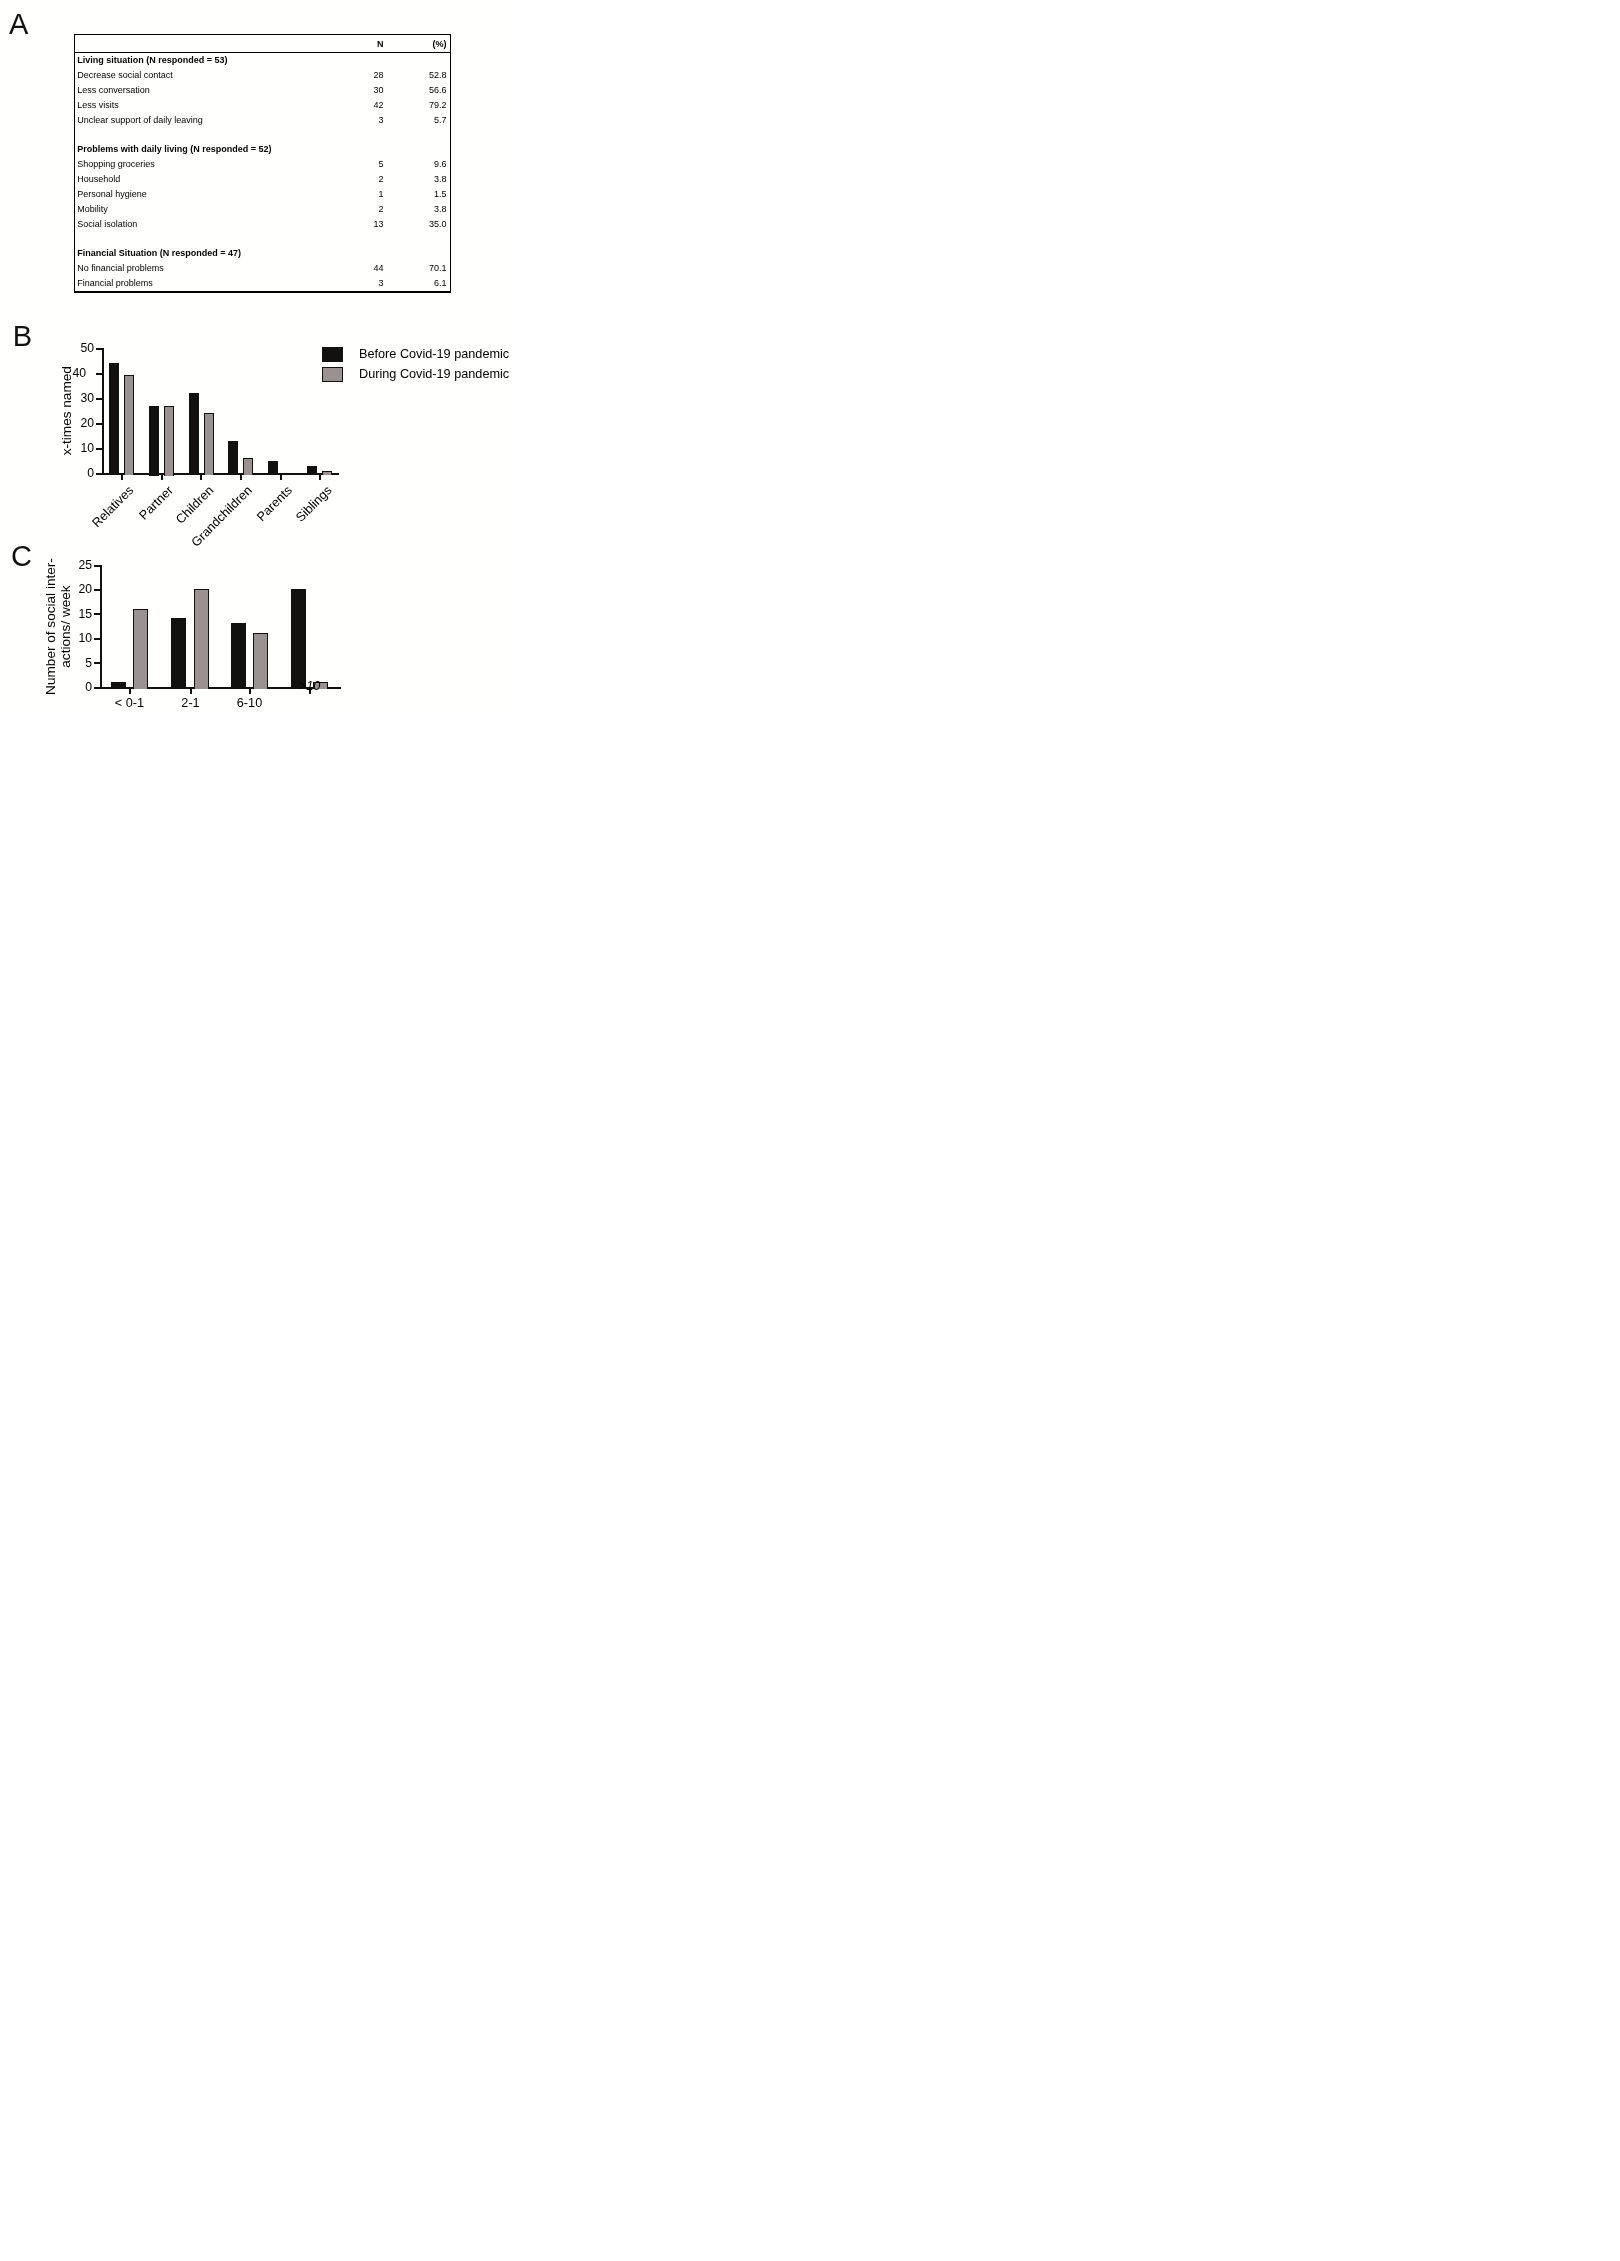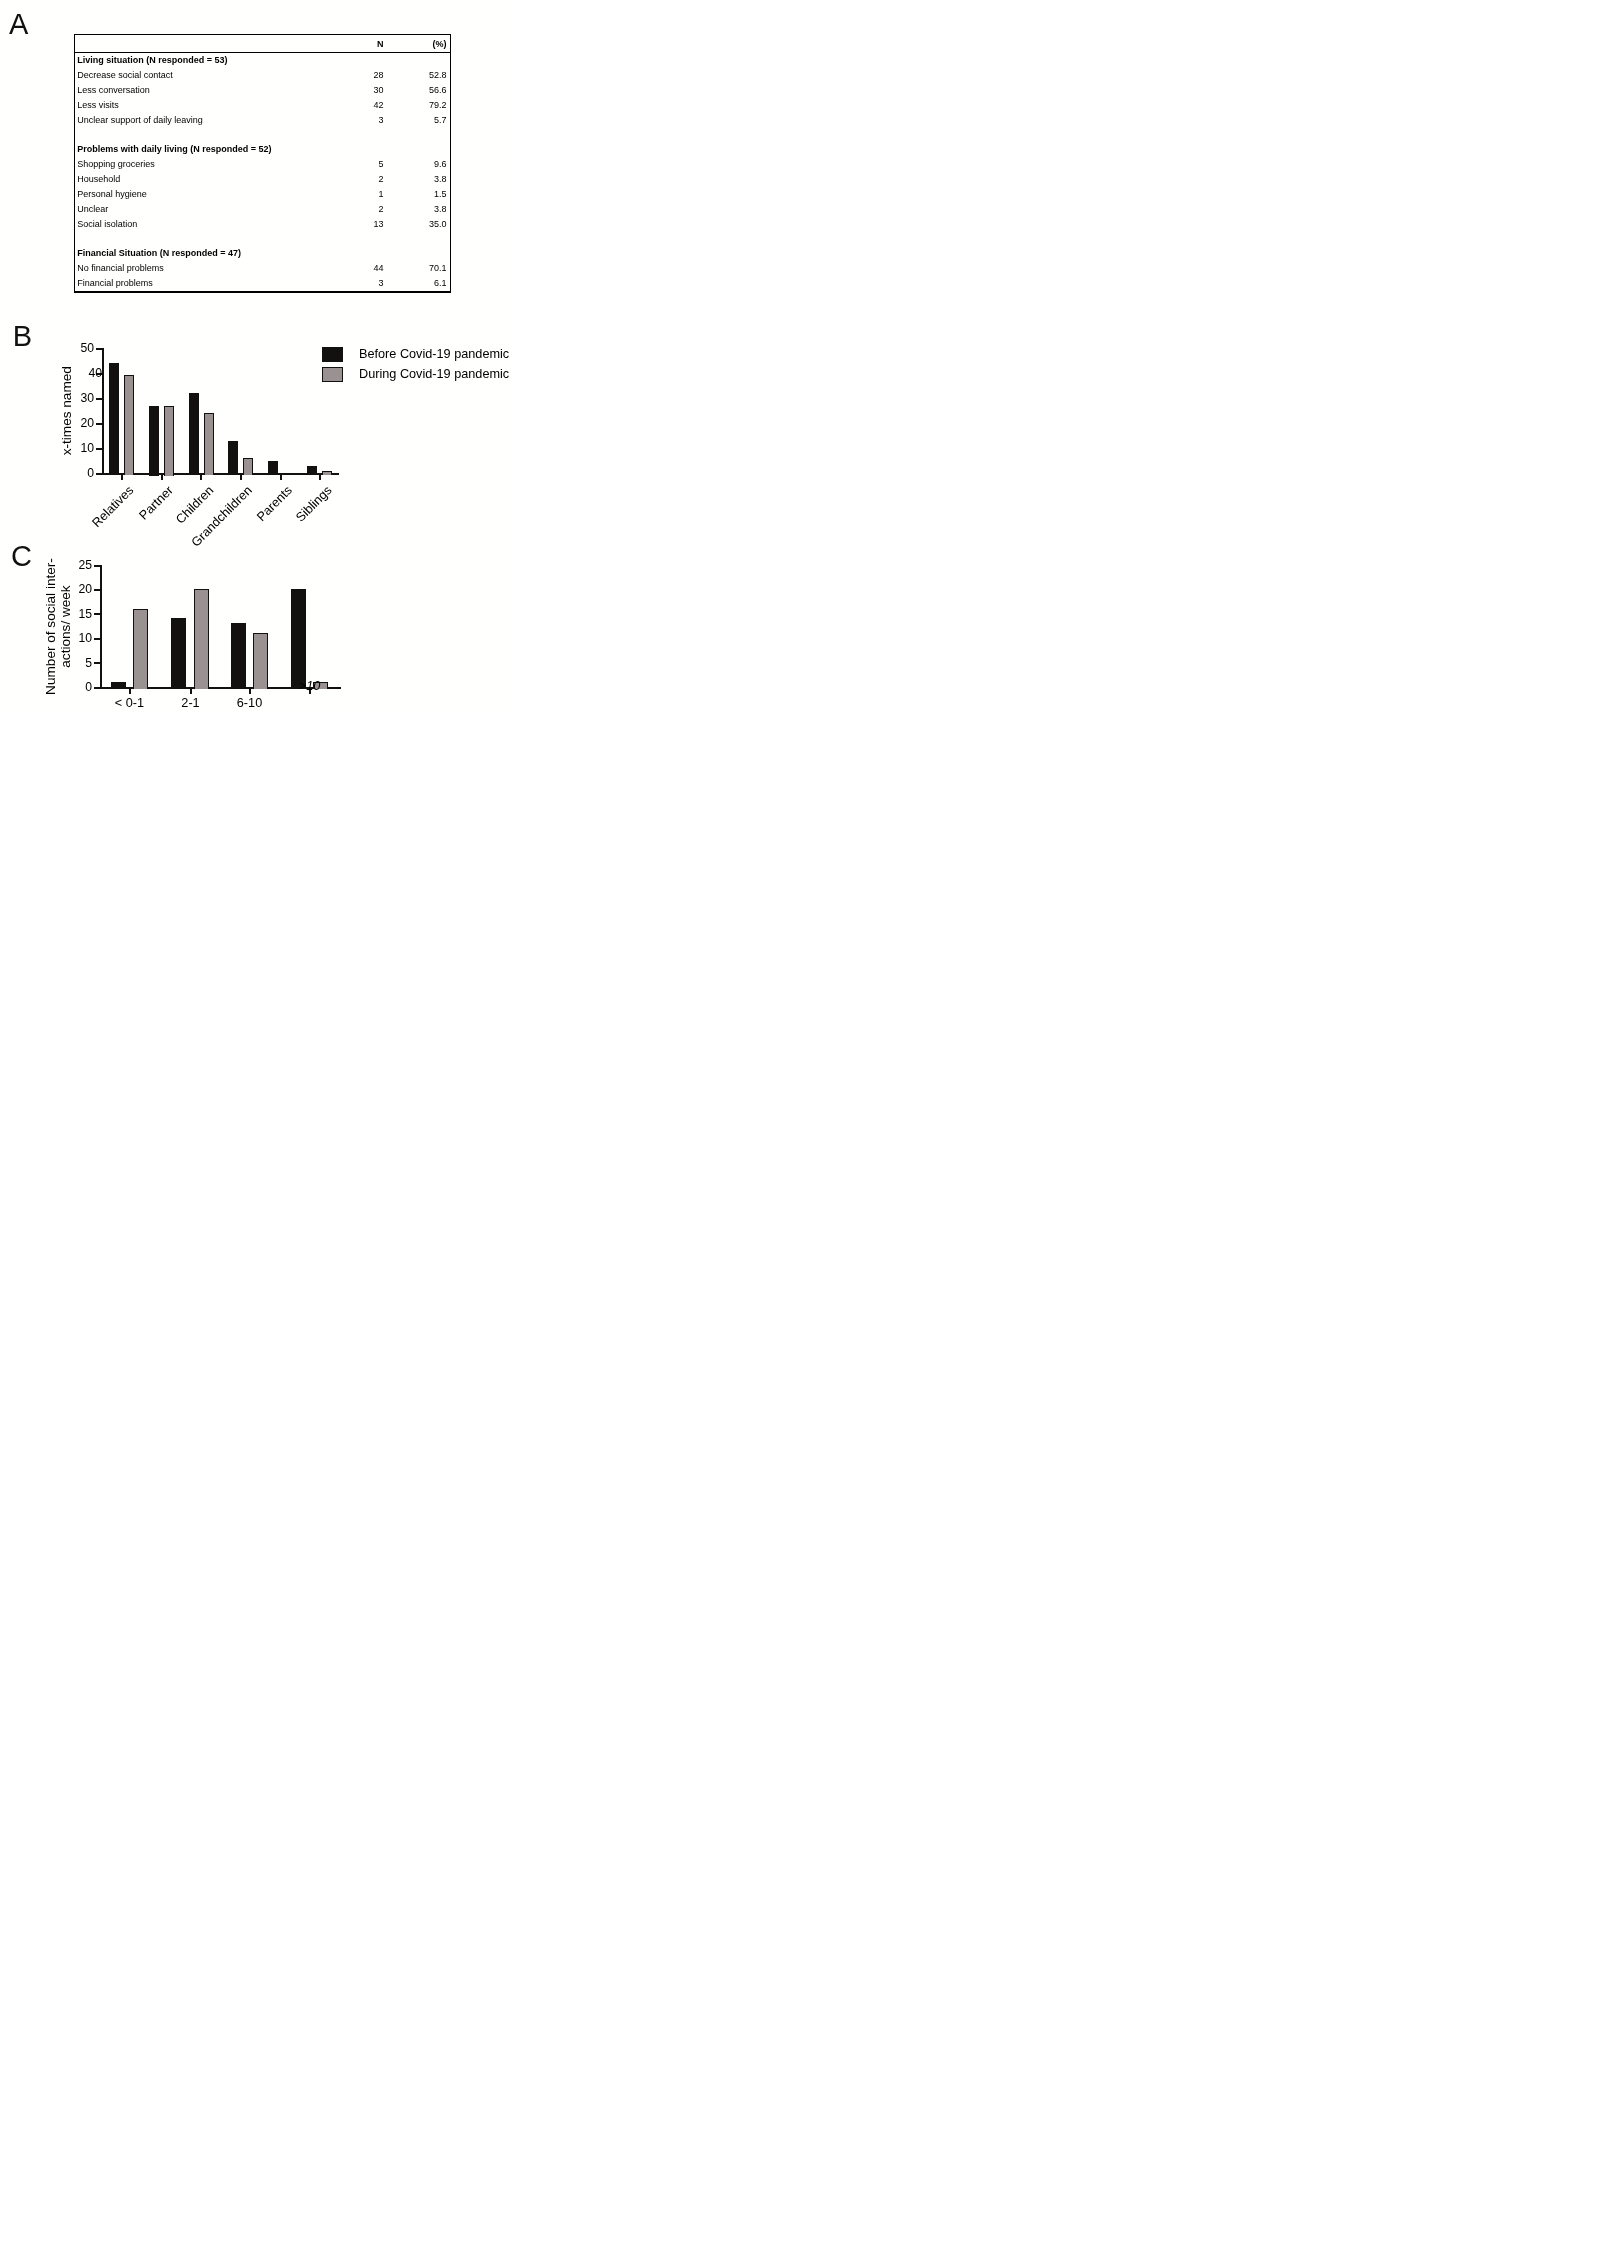--- a/index.html
+++ b/index.html
@@ -106,21 +106,21 @@
           <td class="c1">Household</td>
           <td class="c2">2</td>
           <td class="c3">3.8</td>
         </tr>
         <tr>
           <td class="c1">Personal hygiene</td>
           <td class="c2">1</td>
           <td class="c3">1.5</td>
         </tr>
         <tr>
-          <td class="c1">Unclear</td>
+          <td class="c1">Mobility</td>
           <td class="c2">2</td>
           <td class="c3">3.8</td>
         </tr>
         <tr>
           <td class="c1">Social isolation</td>
           <td class="c2">13</td>
           <td class="c3">35.0</td>
         </tr>
         <tr class="spacer">
           <td colspan="3"></td>
@@ -165,21 +165,21 @@
     <div class="axis" style="left: 97px; top: 473px; width: 242px; height: 1.8px;"></div>
     <div class="tick" style="left: 96px; top: 473px; width: 6.3px; height: 1.8px;"></div>
     <div class="ytick-label" style="right: 416px; top: 467px;">0</div>
     <div class="tick" style="left: 96px; top: 448px; width: 6.3px; height: 1.8px;"></div>
     <div class="ytick-label" style="right: 416px; top: 442px;">10</div>
     <div class="tick" style="left: 96px; top: 423px; width: 6.3px; height: 1.8px;"></div>
     <div class="ytick-label" style="right: 416px; top: 417px;">20</div>
     <div class="tick" style="left: 96px; top: 398px; width: 6.3px; height: 1.8px;"></div>
     <div class="ytick-label" style="right: 416px; top: 392px;">30</div>
     <div class="tick" style="left: 96px; top: 373px; width: 6.3px; height: 1.8px;"></div>
-    <div class="ytick-label" style="right: 408px; top: 367px;">40</div>
+    <div class="ytick-label" style="right: 424px; top: 367px;">40</div>
     <div class="tick" style="left: 96px; top: 348px; width: 6.3px; height: 1.8px;"></div>
     <div class="ytick-label" style="right: 416px; top: 342px;">50</div>
     <div class="tick" style="left: 121px; top: 475px; width: 1.8px; height: 5.4px;"></div>
     <div class="bar bar-black" style="left: 109px; top: 363px; width: 10.4px; height: 112px;"></div>
     <div class="bar bar-gray" style="left: 124px; top: 375px; width: 10.4px; height: 100px;"></div>
     <div class="bxlabel" style="right: 383px; top: 484px;">Relatives</div>
     <div class="tick" style="left: 161px; top: 475px; width: 1.8px; height: 5.4px;"></div>
     <div class="bar bar-black" style="left: 149px; top: 406px; width: 10.4px; height: 70px;"></div>
     <div class="bar bar-gray" style="left: 164px; top: 406px; width: 10.4px; height: 70px;"></div>
     <div class="bxlabel" style="right: 343px; top: 484px;">Partner</div>

